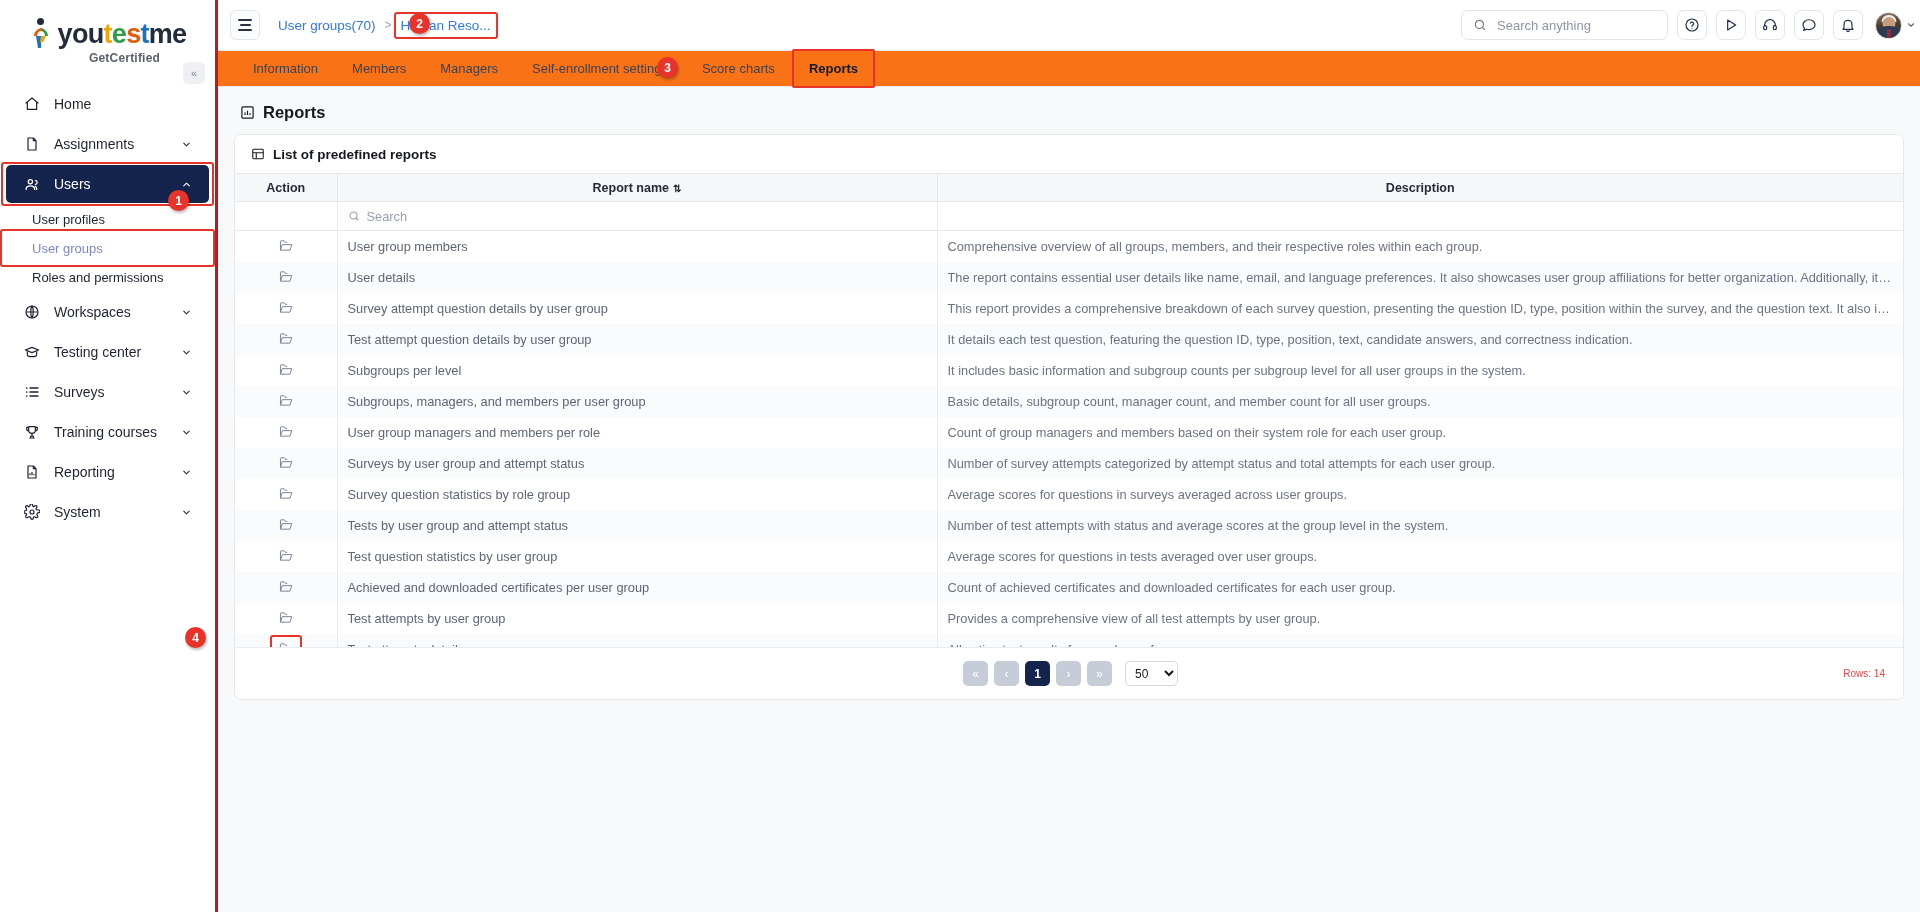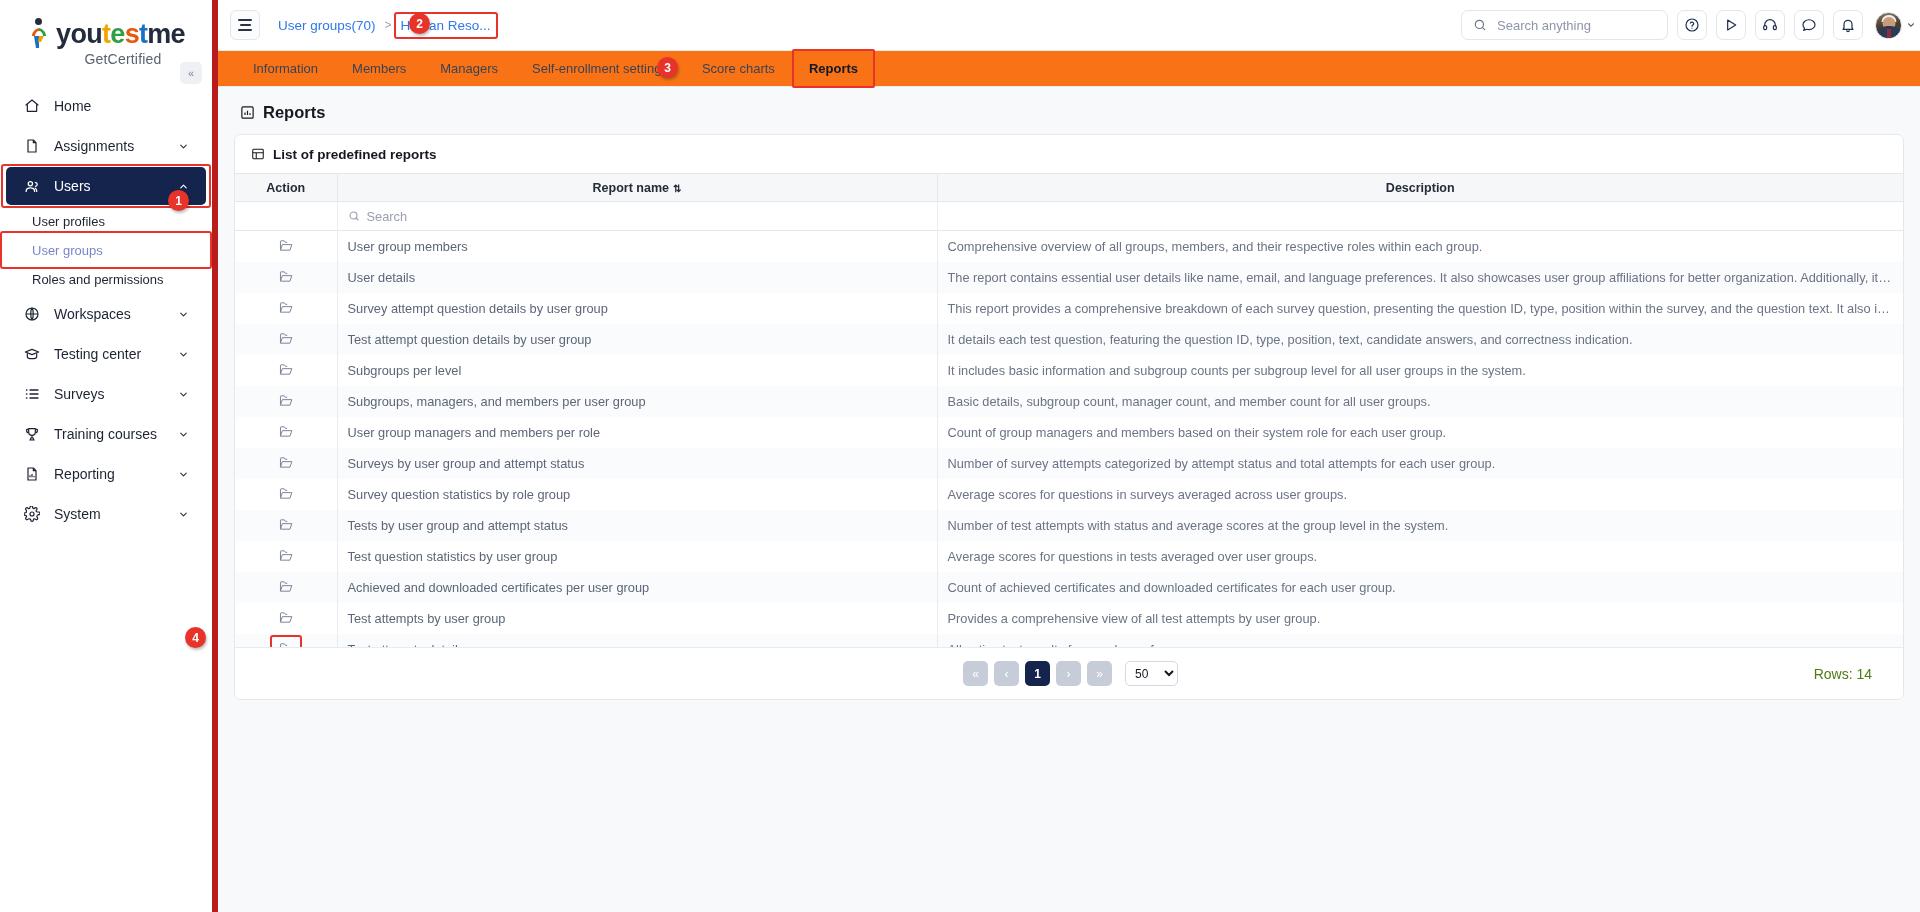--- a/index.html
+++ b/index.html
@@ -11,37 +11,37 @@
     background: #ffffff;
     font-family: "Liberation Sans", sans-serif;
     -webkit-font-smoothing: antialiased;
   }
   #app { position: relative; width: 1920px; height: 912px; display: flex; }
 
   
   .sidebar {
     width: 218px; height: 912px;
     background: #ffffff;
-    border-right: 6px solid #b91c1c;
+    border-right: 3px solid #b91c1c;
     flex: 0 0 218px;
     position: relative;
   }
   .logo-wrap { padding: 18px 0 8px 0; text-align: center; position: relative; }
   .logo-row { display: flex; align-items: center; justify-content: center; gap: 3px; }
   .logo-mark { position: relative; width: 26px; height: 32px; }
   .logo-dot { position: absolute; left: 8px; top: 0px; width: 7px; height: 7px; border-radius: 50%; background: #232c3d; }
   .logo-body { position: absolute; left: 1px; top: 8px; width: 24px; height: 24px; }
   .logo-text { font-size: 27px; font-weight: 700; letter-spacing: -0.7px; line-height: 1; }
   .lt-you { color: #232c3d; }
   .lt-t { color: #f0a500; }
   .lt-e { color: #2f9e44; }
   .lt-s { color: #e8590c; }
   .lt-t2 { color: #1971c2; }
   .lt-me { color: #232c3d; }
-  .logo-sub { font-size: 14px; color: #5a6170; margin-top: 1px; margin-left: 34px; letter-spacing: .2px; }
+  .logo-sub { font-size: 12px; color: #5a6170; margin-top: 1px; margin-left: 34px; letter-spacing: .2px; font-weight: bold; }
 
   .collapse-btn {
     position: absolute; right: 10px; top: 62px;
     width: 22px; height: 22px; border-radius: 5px;
     background: #eef0f4; color: #7c8495;
     display: flex; align-items: center; justify-content: center;
     font-size: 11px; cursor: pointer; border: none;
   }
 
   .nav { margin-top: 12px; }
@@ -188,21 +188,21 @@
     width: 25px; height: 25px; border-radius: 5px; border: none;
     background: #c7cdd8; color: #ffffff; font-size: 12px; cursor: pointer;
     display: flex; align-items: center; justify-content: center; margin: 0 3px;
   }
   .pg-btn.num { background: #15244c; font-weight: 700; font-size: 12px; }
   .rows-select {
     margin-left: 10px; height: 25px; border: 1px solid #d3d8e1; border-radius: 5px;
     background: #fff; font-size: 12px; color: #15181f; padding: 0 5px;
     font-family: "Liberation Sans", sans-serif; cursor: pointer;
   }
-  .rows-count { position: absolute; right: 31px; font-size: 14px; color: #4d7c0f; }
+  .rows-count { position: absolute; right: 18px; font-size: 10px; color: #ef4444; }
 
   
   .badge {
     position: absolute; width: 21px; height: 21px; border-radius: 50%;
     background: #e8332a; color: #fff; font-size: 12px; font-weight: 700;
     display: flex; align-items: center; justify-content: center;
     box-shadow: 1px 2px 3px rgba(0,0,0,.28); z-index: 40;
   }
   svg { display: block; }
 </style>

